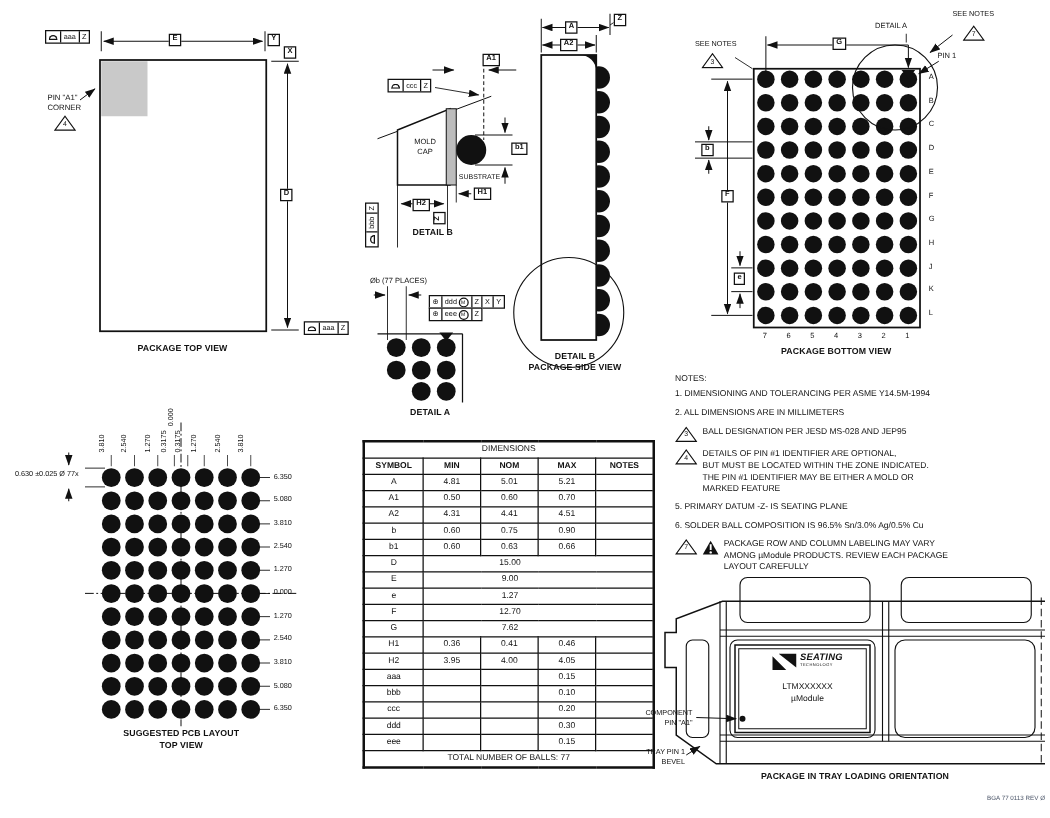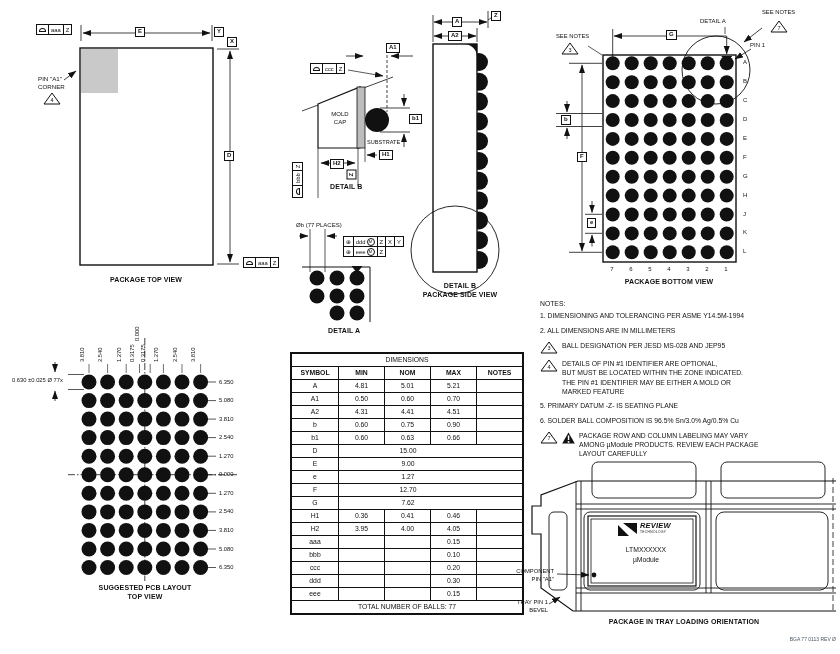--- a/index.html
+++ b/index.html
@@ -683,21 +683,21 @@
 LAYOUT CAREFULLY</div>
       </div>
     </div>
 
 <div class="brand" style="left:617px;top:522px">
   <svg width="21" height="15" viewBox="0 0 21 15">
     <polygon points="1,14 12,14 1,3" fill="#111"></polygon>
     <polygon points="6,1 20,1 20,12" fill="#111"></polygon>
   </svg>
   <span style="display:flex;flex-direction:column;align-items:flex-start">
-    <span class="bname">REVIEW</span>
+    <span class="bname">SEATING</span>
     <span class="bsub">TECHNOLOGY</span>
   </span>
 </div>
 <div class="sm" style="left:596px;top:546px;width:100px;text-align:center;font-size:6.8px">LTMXXXXXX</div>
 <div class="sm" style="left:596px;top:556px;width:100px;text-align:center;font-size:6.8px">µModule</div>
 <div class="lbl" style="left:500px;top:567px;width:54px;text-align:right;font-size:5.8px">COMPONENT
 PIN "A1"</div>
 <div class="lbl" style="left:494px;top:598px;width:54px;text-align:right;font-size:5.8px">TRAY PIN 1
 BEVEL</div>
 <div class="cap" style="left:564px;top:617px;width:240px">PACKAGE IN TRAY LOADING ORIENTATION</div>

